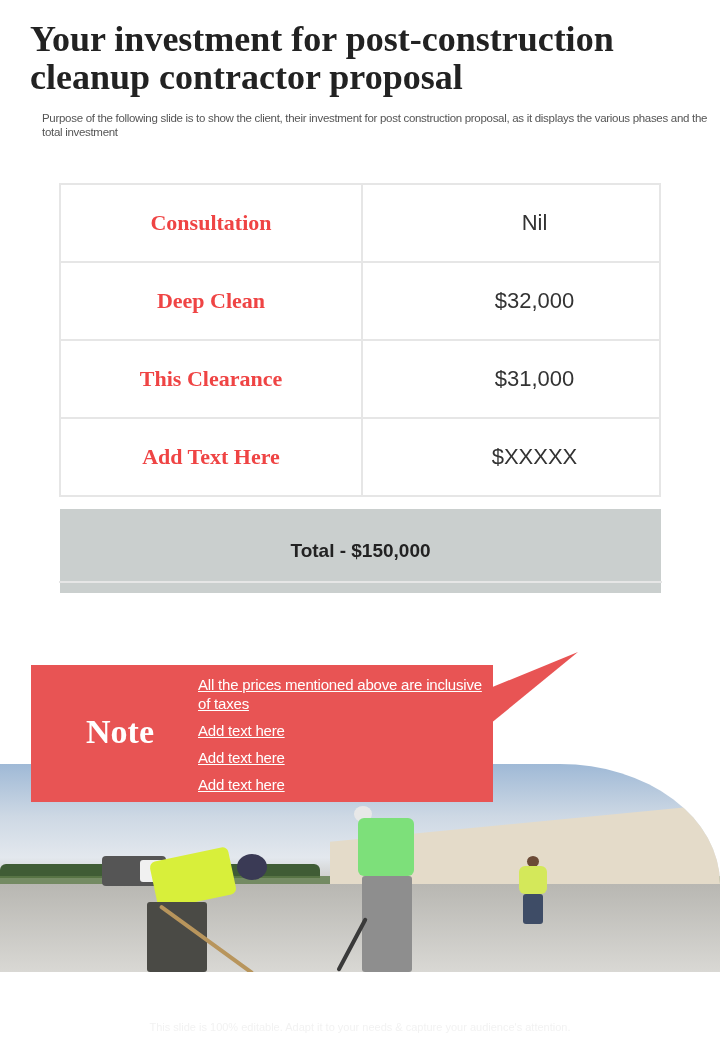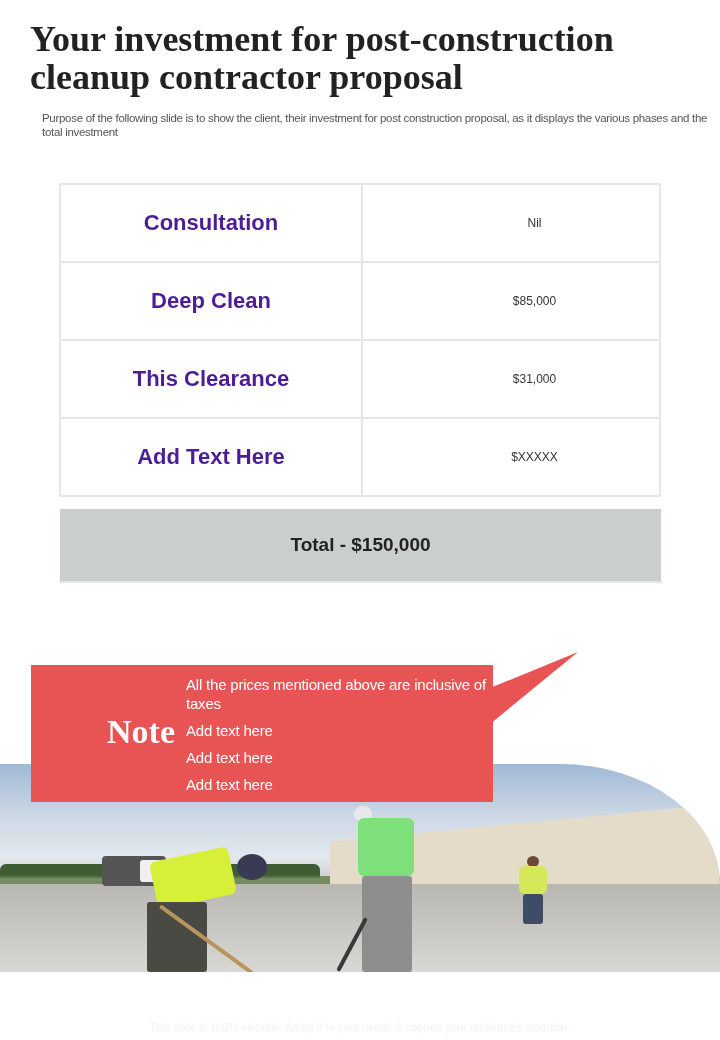--- a/index.html
+++ b/index.html
@@ -19,27 +19,27 @@
     .price-table {
       position: absolute; left: 59px; top: 183px; width: 602px;
       border-collapse: collapse;
     }
     .price-table td {
       border: 2px solid #e6e6e6; height: 76px; text-align: center; vertical-align: middle;
       padding: 0;
     }
     .price-table td.label {
       width: 300px;
-      font-family: Liberation Sans, sans-serif; font-weight: bold; font-size: 22px; color: #4c1d95;
+      font-family: Liberation Serif, serif; font-weight: bold; font-size: 22px; color: #ef4444;
     }
     .price-table td.value {
-      font-size: 12px; color: #333333; padding-left: 47px;
+      font-size: 22px; color: #333333; padding-left: 47px;
     }
     .total-row {
-      position: absolute; left: 60px; top: 509px; width: 601px; height: 72px;
+      position: absolute; left: 60px; top: 509px; width: 601px; height: 84px;
       background: #cacfce; display: flex; align-items: center; justify-content: center;
       font-weight: bold; font-size: 19px; color: #222222;
     }
     .total-underline {
       position: absolute; left: 59px; top: 581px; width: 603px; height: 2px; background: #e6e6e6;
     }
 
     .photo {
       position: absolute; left: 0; top: 764px; width: 720px; height: 208px;
       overflow: hidden;
@@ -61,48 +61,48 @@
     .note-box {
       position: absolute; left: 31px; top: 665px; width: 462px; height: 137px;
       background: #e85454;
     }
     .note-tail {
       position: absolute; left: 490px; top: 652px; width: 90px; height: 72px;
     }
     .note-title {
       position: absolute; left: 34px; top: 48px; width: 110px;
       font-family: "Liberation Serif", serif; font-weight: bold; font-size: 34px; color: #ffffff;
-      text-align: right;
+      text-align: center;
     }
     .note-lines {
       position: absolute; left: 155px; top: 10px; width: 300px;
       font-size: 15px; color: #ffffff; line-height: 19px;
     }
-    .note-lines .line { margin: 0 0 8px 0; letter-spacing: -0.2px; }
+    .note-lines .line { margin: 0 0 8px 12px; letter-spacing: -0.2px; text-decoration: underline; }
 
     .footer {
       position: absolute; left: 0; top: 1021px; width: 720px; text-align: center;
       font-size: 11px; color: #f2f2f2;
     }
   </style>
 </head>
 <body>
 
 <h1 class="title">Your investment for post-construction cleanup contractor proposal</h1>
 <p class="subtitle">Purpose of the following slide is to show the client, their investment for post construction proposal, as it displays  the various phases and the total investment</p>
 
 <table class="price-table">
   <tbody>
       <tr>
     <td class="label">Consultation</td>
     <td class="value">Nil</td>
   </tr>
   <tr>
     <td class="label">Deep Clean</td>
-    <td class="value">$85,000</td>
+    <td class="value">$32,000</td>
   </tr>
   <tr>
     <td class="label">This Clearance</td>
     <td class="value">$31,000</td>
   </tr>
   <tr>
     <td class="label">Add Text Here</td>
     <td class="value">$XXXXX</td>
   </tr>
 </tbody>

